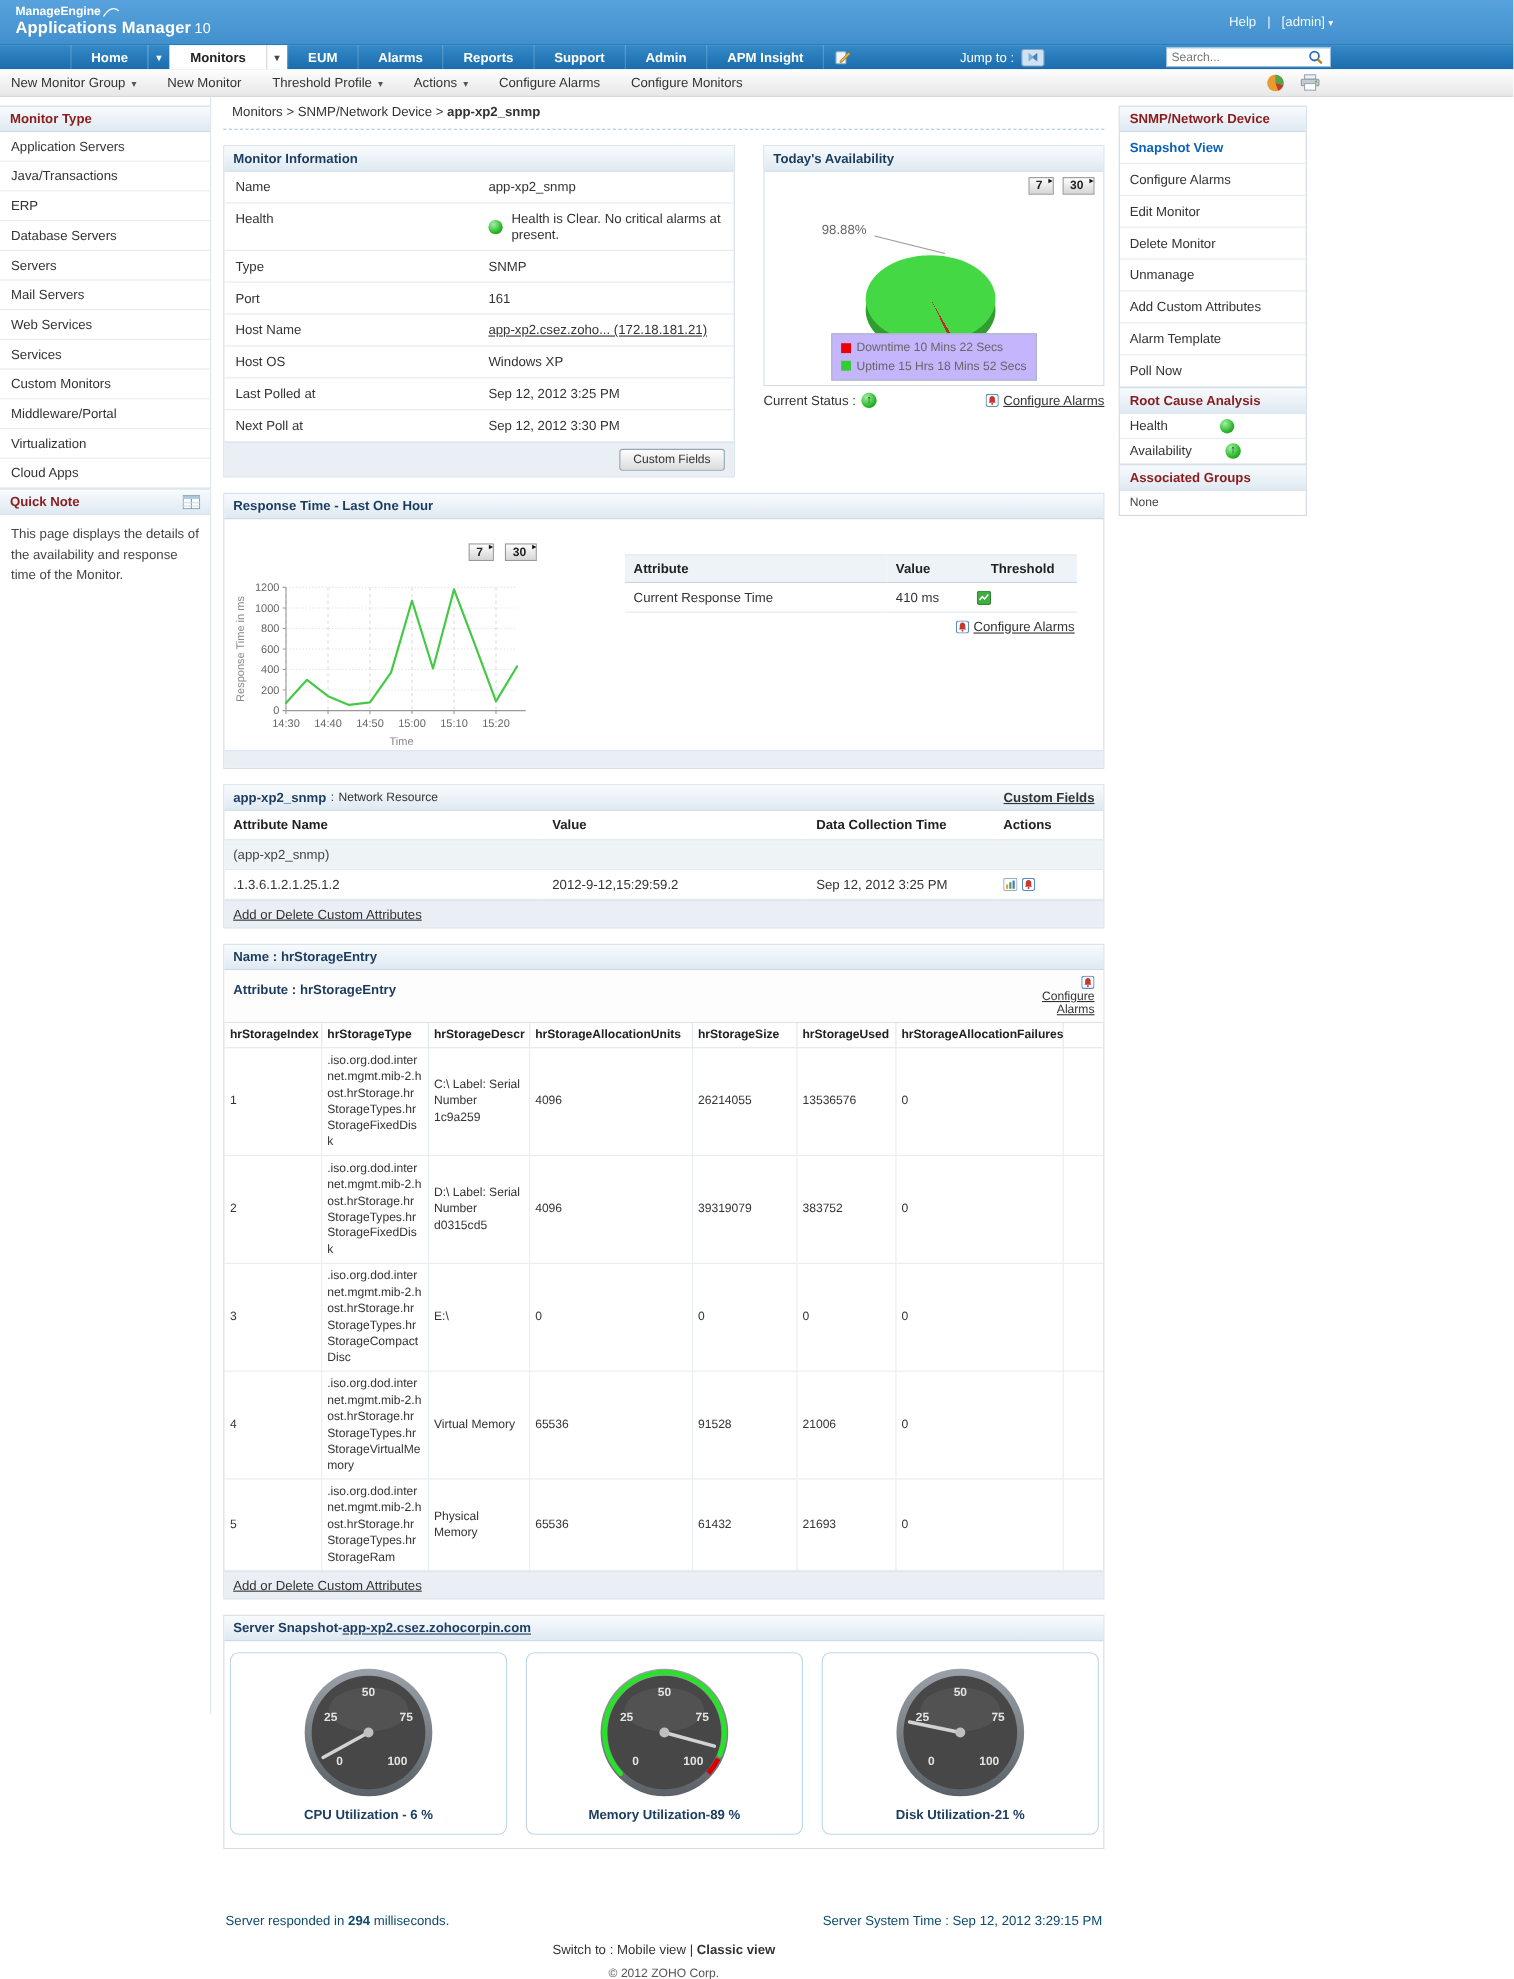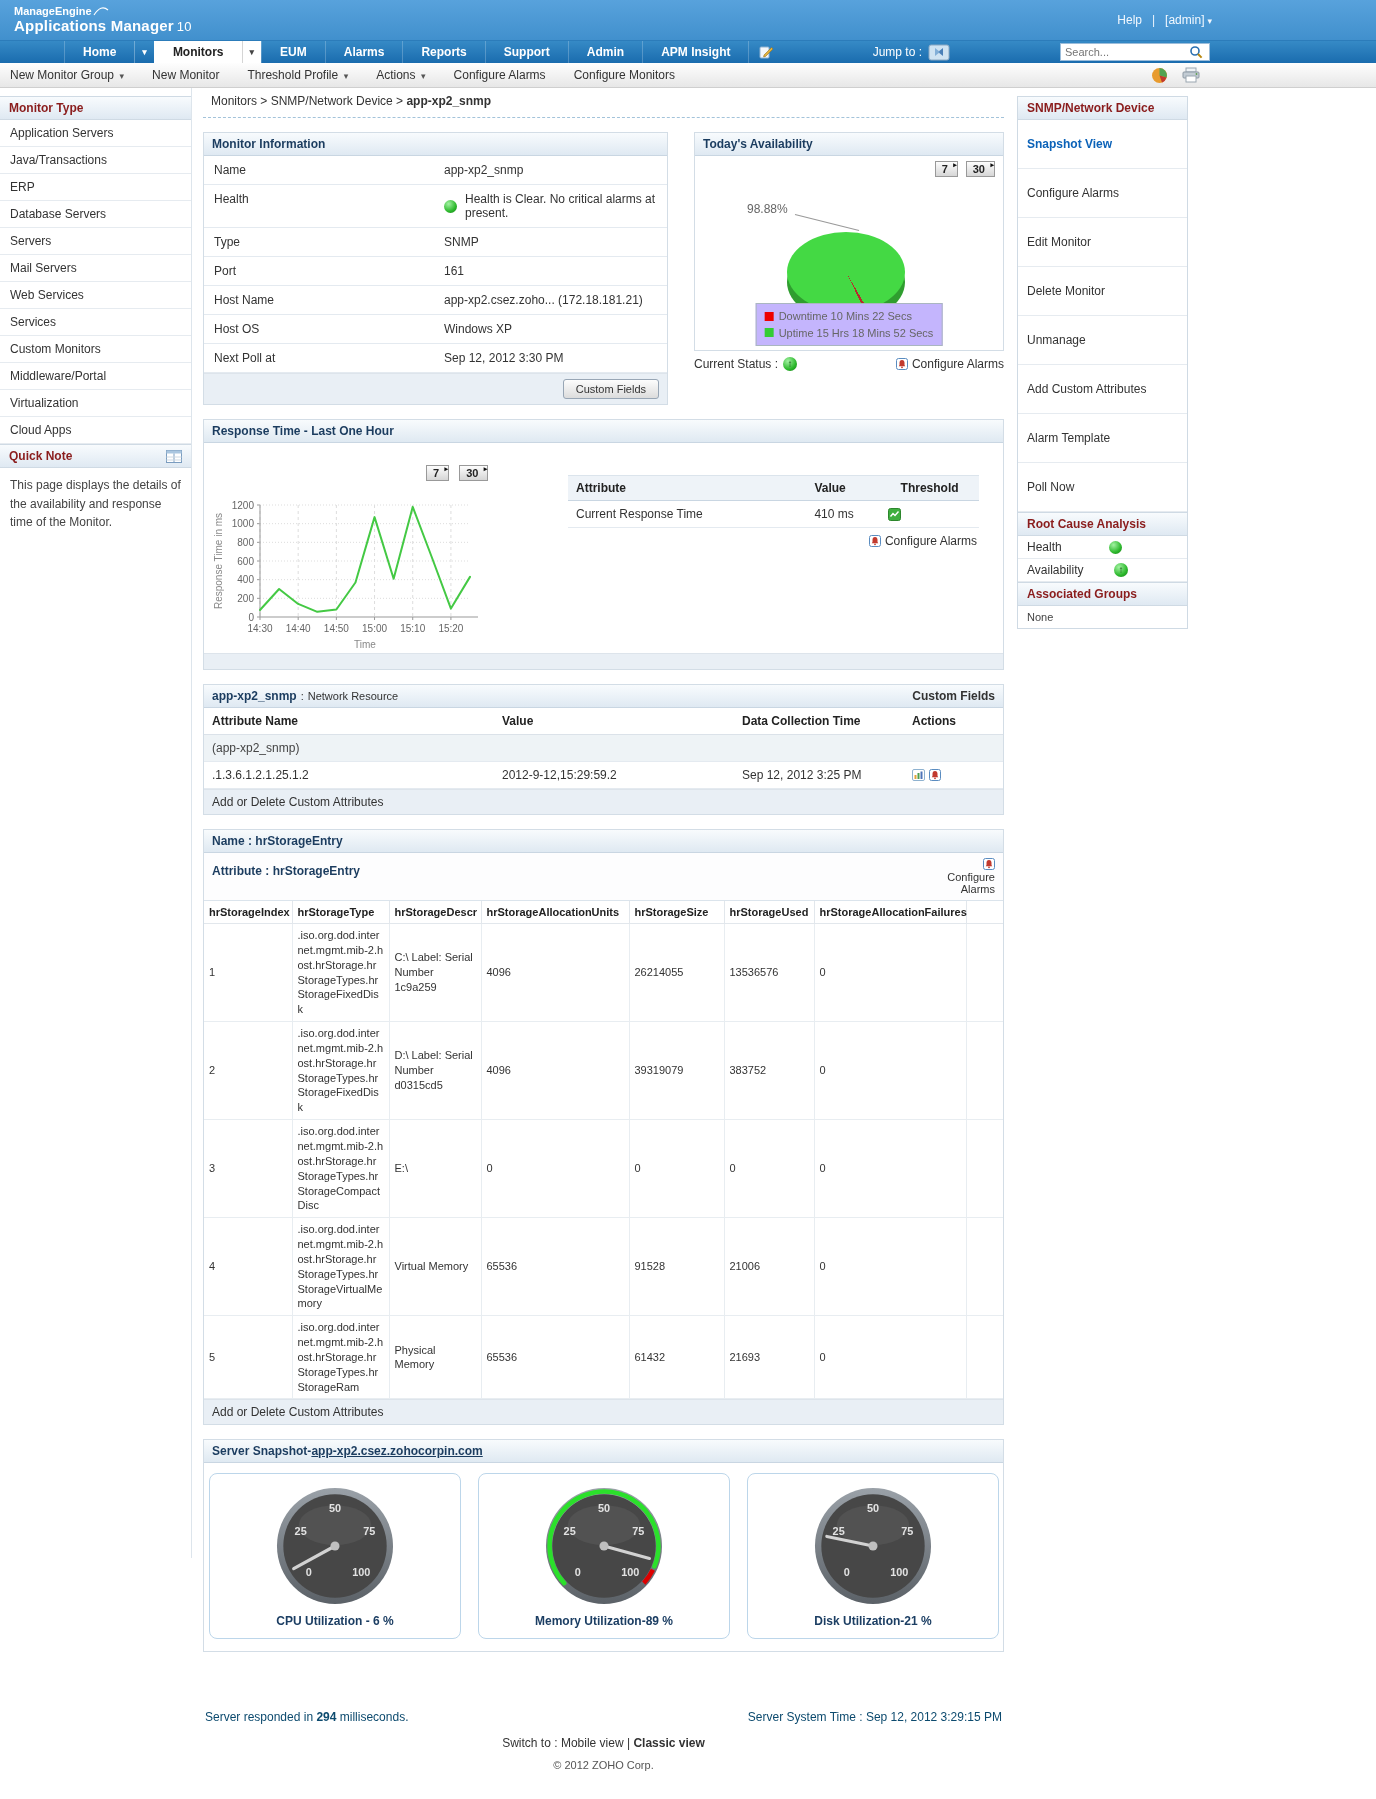--- a/index.html
+++ b/index.html
@@ -1,19 +1,19 @@
 <!DOCTYPE html>
 <html><head>
 <meta charset="utf-8">
 <style>
 *{margin:0;padding:0;box-sizing:border-box}
 html,body{background:#fff}
 body{width:1376px;min-height:1799px;font-family:"Liberation Sans",sans-serif;font-size:12px;color:#333;position:relative}
 a{cursor:pointer}
-.ul{color:#333}
+.ul{text-decoration:underline;color:#333}
 .bold{font-weight:bold}
 
 
 .topbar{height:40px;background:linear-gradient(#58a2dc,#4190cd);display:flex;align-items:center;justify-content:space-between;padding:0 14px}
 .logo{color:#fff;line-height:1.05}
 .logo-top{font-size:11px;font-weight:bold}
 .logo-top .swoosh{display:inline-block;vertical-align:top;margin-left:1px}
 .logo-main{font-size:15px;font-weight:bold;letter-spacing:.2px}
 .logo-ver{font-weight:normal;font-size:13px;margin-left:3px}
 .top-links{color:#eaf4fd;font-size:12px;display:flex;align-items:center;gap:10px;margin-right:150px}
@@ -136,21 +136,21 @@
 
 .foot1{display:flex;justify-content:space-between;margin-top:58px;padding:0 2px;font-size:12px;color:#0c4a6e}
 .foot2{text-align:center;margin-top:12px;font-size:12px;color:#333}
 .foot2 .cls{font-weight:bold}
 .foot3{text-align:center;margin-top:9px;font-size:11px;color:#555}
 
 
 .rsb{width:171px;margin-left:13px;margin-top:8px;border:1px solid #cfdae4;border-top:none}
 .rsb .side-header{border-top:1px solid #cfdae4}
 .rsb ul{list-style:none}
-.rsb li{padding:17px 9px;border-bottom:1px solid #e6ebf0;color:#333;cursor:pointer;font-size:12px}
+.rsb li{padding:7px 9px;border-bottom:1px solid #e6ebf0;color:#333;cursor:pointer;font-size:12px}
 .rsb li.active{color:#0b62b8;font-weight:bold}
 .rca-row{display:flex;align-items:center;padding:4px 9px;border-bottom:1px solid #e6ebf0}
 .rca-row .lab{width:82px}
 .assoc{padding:5px 9px;font-size:11px;color:#444}
 
 svg{display:block}
 </style>
 </head>
 <body>
 
@@ -323,20 +323,26 @@
             <div class="mi-row">
               <div class="mi-label">Host Name</div>
               <div class="mi-value">
                 <a class="ul">app-xp2.csez.zoho... (172.18.181.21)</a>
               </div>
             </div>
             <div class="mi-row">
               <div class="mi-label">Host OS</div>
               <div class="mi-value">
                 <span>Windows XP</span>
+              </div>
+            </div>
+            <div class="mi-row">
+              <div class="mi-label">Last Polled at</div>
+              <div class="mi-value">
+                <span>Sep 12, 2012 3:25 PM</span>
               </div>
             </div>
             <div class="mi-row">
               <div class="mi-label">Next Poll at</div>
               <div class="mi-value">
                 <span>Sep 12, 2012 3:30 PM</span>
               </div>
             </div>
           </div>
         <div class="p-foot">

